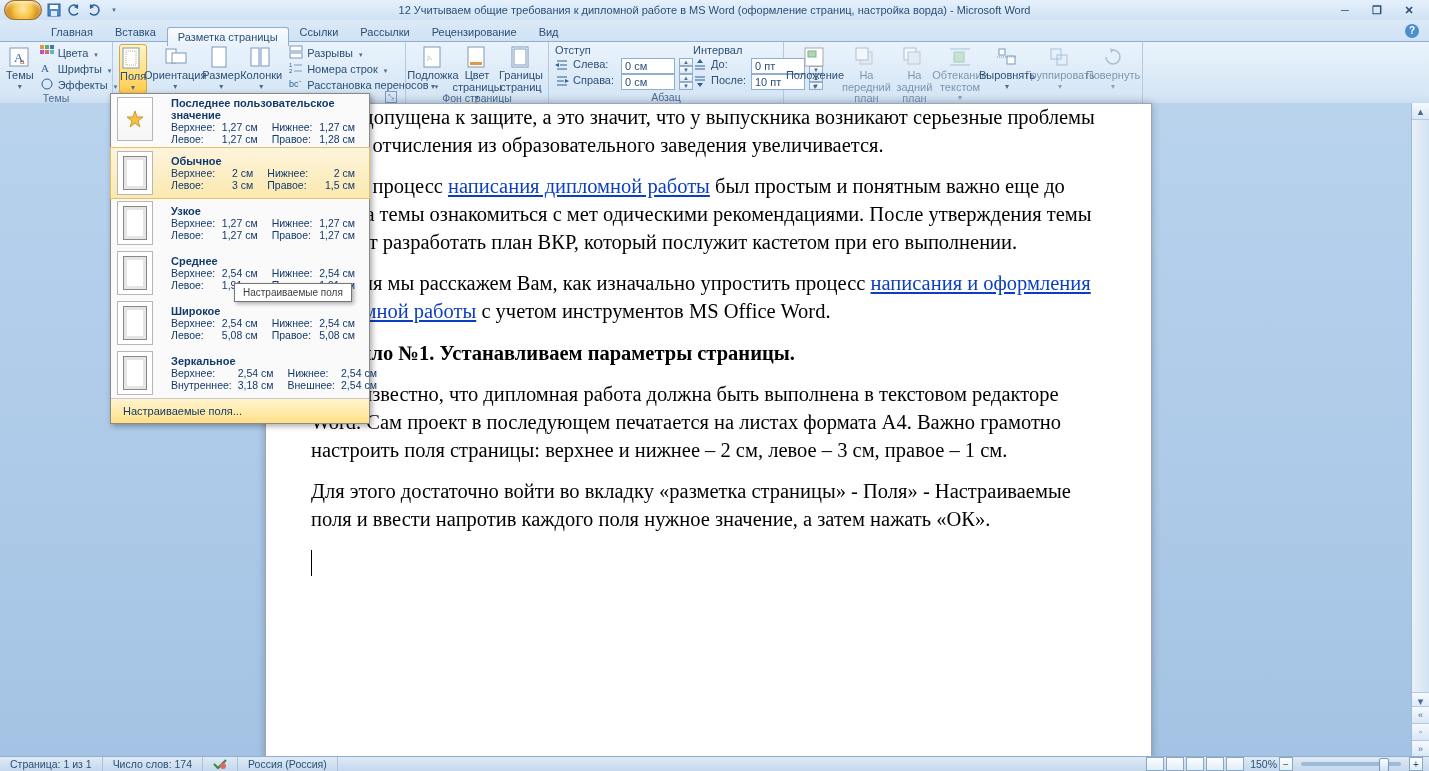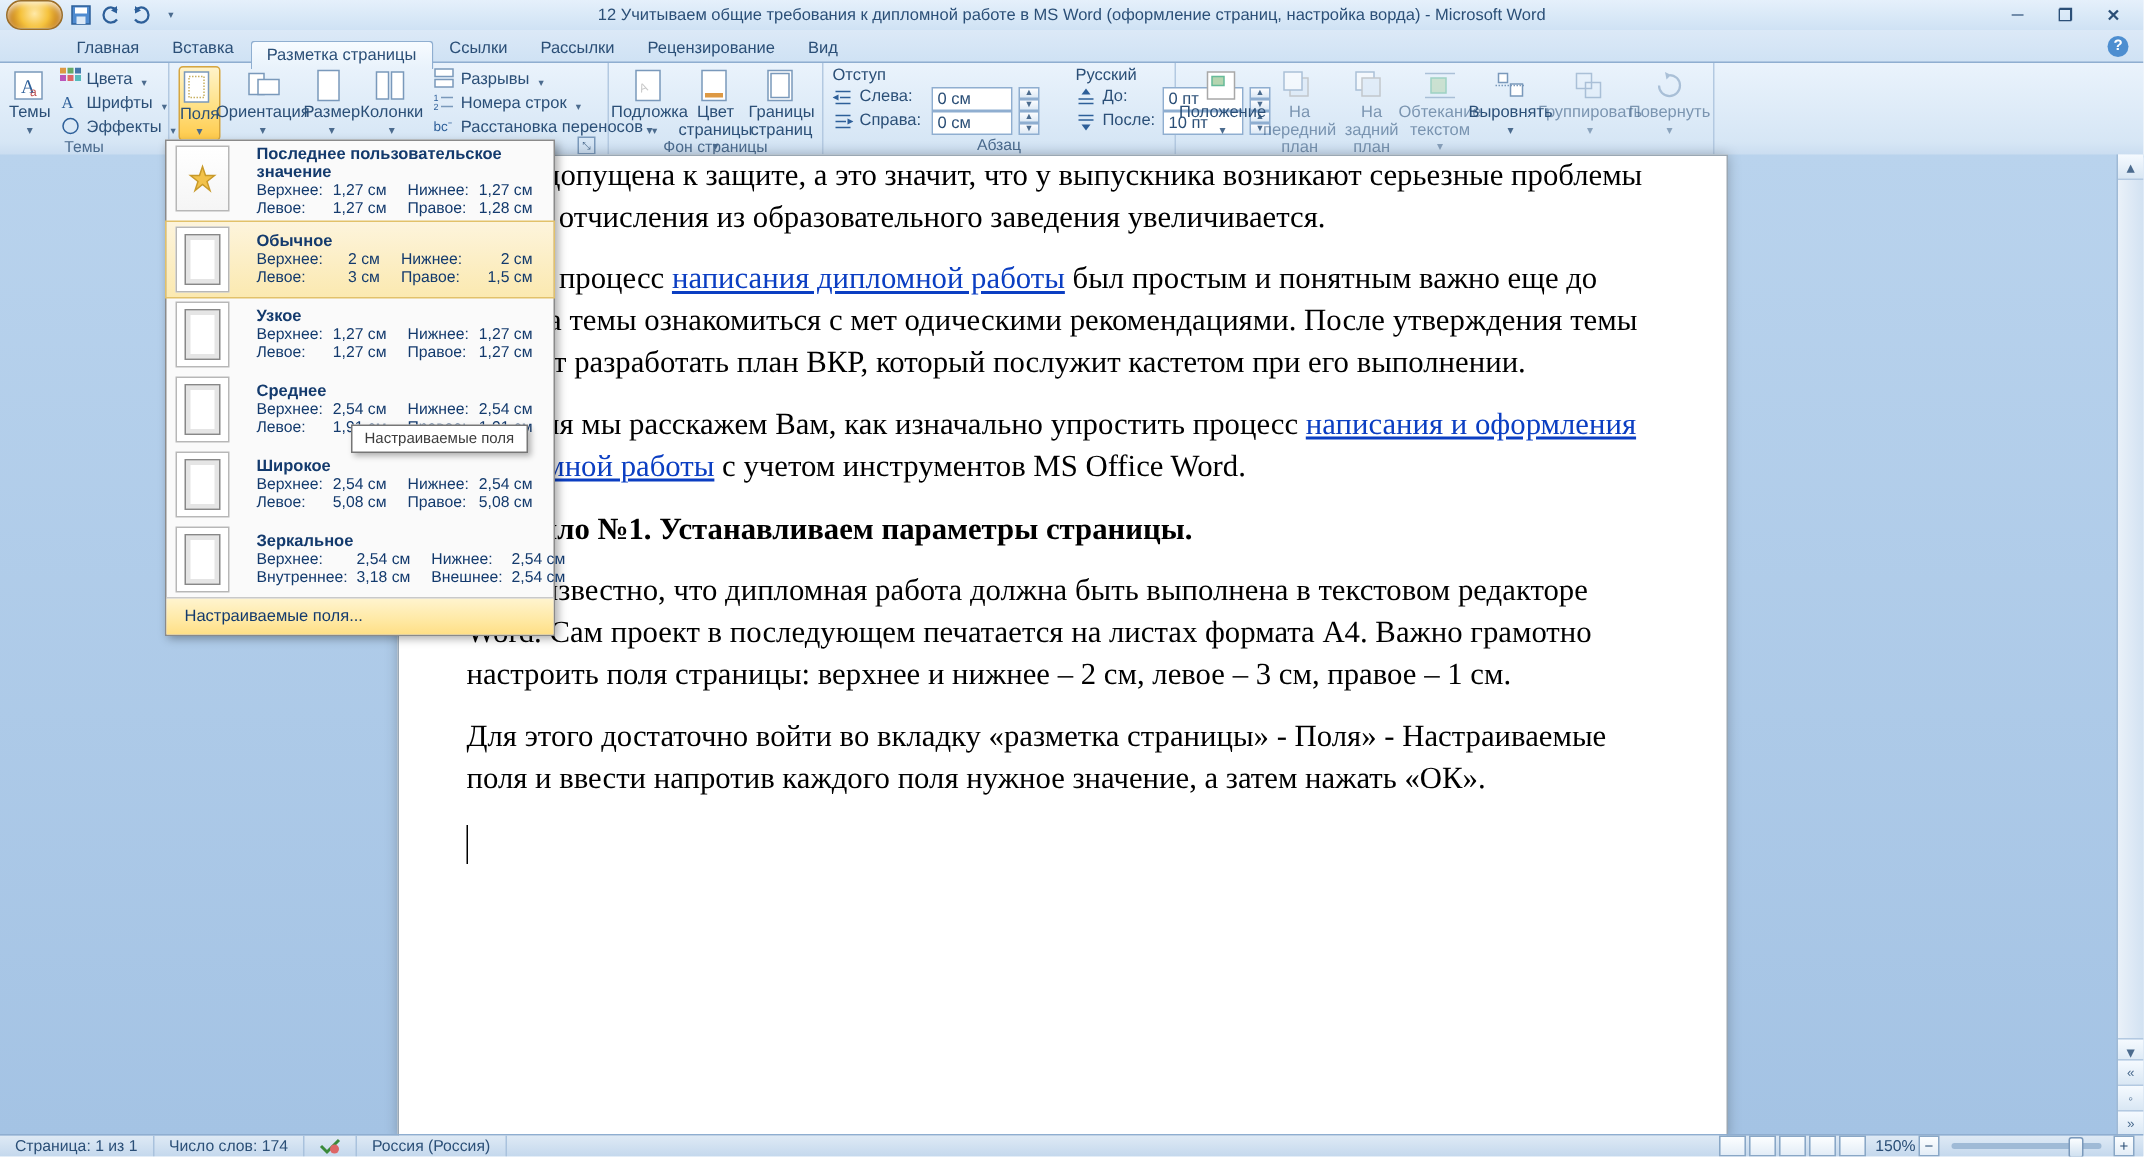--- a/index.html
+++ b/index.html
@@ -295,21 +295,21 @@
                 <rect x="5" y="3" width="12" height="16" fill="none" stroke="#7a99bb"></rect>
               </svg>
             </div>
             <span>Границы страниц</span>
           </div>
       </div>
       <div class="group-label">Фон страницы</div>
     </div>
 
     <div class="group" style="width:222px">
-      <div class="group-body" style="gap:24px">
+      <div class="group-body" style="gap:0">
         <div class="vstack">
           <div style="color:#2b4f77;margin-bottom:1px">Отступ</div>
           <div class="spin-row">
             <span class="mi">
                 <svg width="14" height="14">
                   <line x1="2" y1="3" x2="12" y2="3" stroke="#2d5f99"></line>
                   <line x1="5" y1="7" x2="12" y2="7" stroke="#2d5f99"></line>
                   <line x1="2" y1="11" x2="12" y2="11" stroke="#2d5f99"></line>
                   <path d="M0 7 L4 5 L4 9 Z" fill="#2d5f99"></path>
                 </svg>
@@ -332,21 +332,21 @@
               </span>
             <span class="lab">Справа:</span>
             <div class="spin-input">0 см</div>
             <div class="spinner">
                 <div>▲</div>
                 <div>▼</div>
               </div>
           </div>
         </div>
         <div class="vstack">
-          <div style="color:#2b4f77;margin-bottom:1px">Русский</div>
+          <div style="color:#2b4f77;margin-bottom:1px">Интервал</div>
           <div class="spin-row">
             <span class="mi">
                 <svg width="14" height="14">
                   <path d="M7 1 L4 5 L10 5 Z" fill="#2d5f99"></path>
                   <line x1="2" y1="8" x2="12" y2="8" stroke="#2d5f99"></line>
                   <line x1="2" y1="11" x2="12" y2="11" stroke="#2d5f99"></line>
                 </svg>
               </span>
             <span class="lab" style="width:36px">До:</span>
             <div class="spin-input">0 пт</div>

